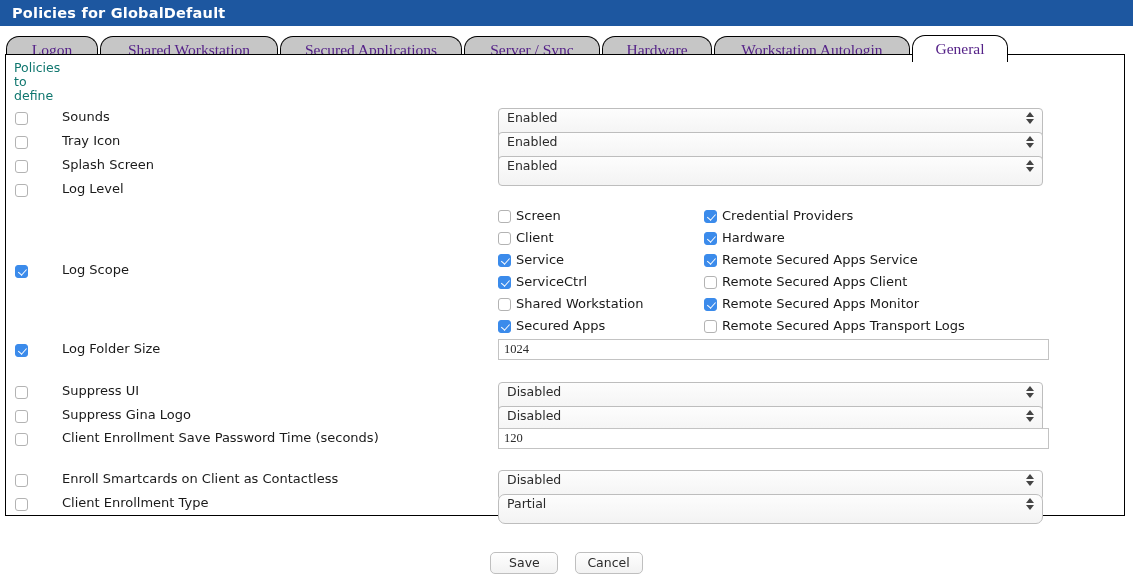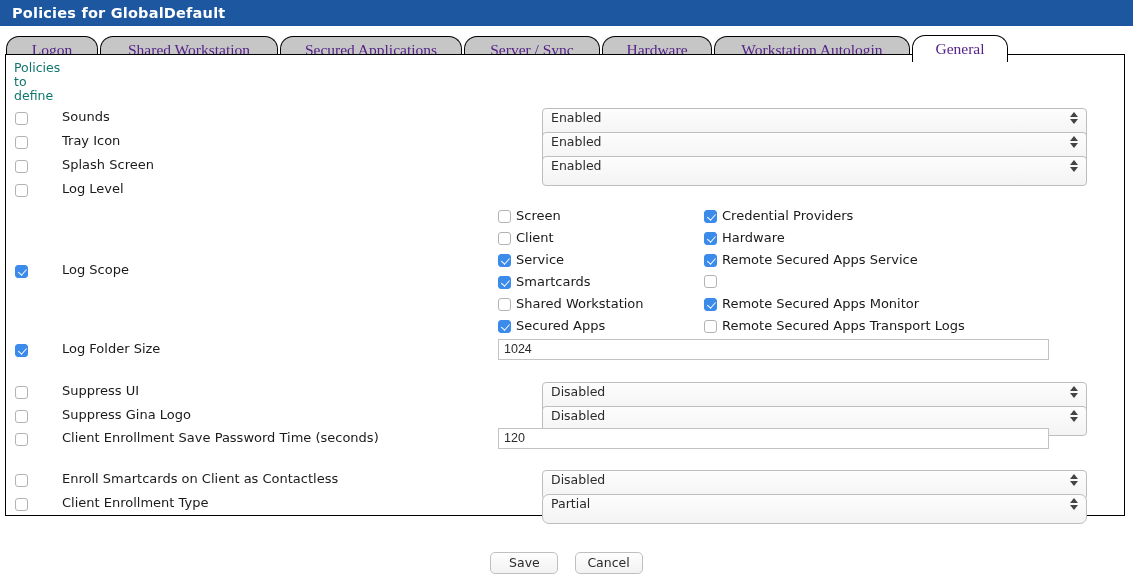--- a/index.html
+++ b/index.html
@@ -149,21 +149,20 @@
     height: 30px;
     background: linear-gradient(#fdfdfd, #f3f3f3);
     border: 1px solid #bdbdbd;
     border-radius: 4px;
     box-sizing: border-box;
     font-size: 12.5px;
     line-height: 17px;
     padding-left: 8px;
     color: #2b2b2b;
     cursor: pointer;
-    margin-left: 44px;
   }
   .sel .arrows {
     position: absolute;
     right: 7px;
     top: 1px;
     width: 9px;
     height: 16px;
   }
   .sel .arrows i {
     position: absolute;
@@ -184,21 +183,21 @@
 
   
   .txt {
     position: absolute;
     left: 492px;
     width: 551px;
     height: 21px;
     background: #ffffff;
     border: 1px solid #c3c3c3;
     box-sizing: border-box;
-    font-family: Liberation Sans, sans-serif;
+    font-family: Liberation Serif, serif;
     font-size: 12.5px;
     line-height: 19px;
     padding-left: 5px;
     color: #2b2b2b;
   }
 
   
   .scope {
     position: absolute;
     left: 492px;
@@ -329,27 +328,27 @@
         <div class="sel" style="top: 1px; border-radius: 7px;"><span>Partial</span><span class="arrows">
             <i class="up"></i>
             <i class="dn"></i>
           </span></div>
       </div>
     </div>
   <div class="scope" id="scope">
       <div class="opt" style="left: 0px; top: 0px;"><span class="cb cbx"></span><span class="t">Screen</span></div>
       <div class="opt" style="left: 0px; top: 22px;"><span class="cb cbx"></span><span class="t">Client</span></div>
       <div class="opt" style="left: 0px; top: 44px;"><span class="cb cbx checked"></span><span class="t">Service</span></div>
-      <div class="opt" style="left: 0px; top: 66px;"><span class="cb cbx checked"></span><span class="t">Smartcards</span></div>
+      <div class="opt" style="left: 0px; top: 66px;"><span class="cb cbx checked"></span><span class="t">ServiceCtrl</span></div>
       <div class="opt" style="left: 0px; top: 88px;"><span class="cb cbx"></span><span class="t">Shared Workstation</span></div>
       <div class="opt" style="left: 0px; top: 110px;"><span class="cb cbx checked"></span><span class="t">Secured Apps</span></div>
       <div class="opt" style="left: 206px; top: 0px;"><span class="cb cbx checked"></span><span class="t">Credential Providers</span></div>
       <div class="opt" style="left: 206px; top: 22px;"><span class="cb cbx checked"></span><span class="t">Hardware</span></div>
       <div class="opt" style="left: 206px; top: 44px;"><span class="cb cbx checked"></span><span class="t">Remote Secured Apps Service</span></div>
-      <div class="opt" style="left: 206px; top: 66px;"><span class="cb cbx"></span></div>
+      <div class="opt" style="left: 206px; top: 66px;"><span class="cb cbx"></span><span class="t">Remote Secured Apps Client</span></div>
       <div class="opt" style="left: 206px; top: 88px;"><span class="cb cbx checked"></span><span class="t">Remote Secured Apps Monitor</span></div>
       <div class="opt" style="left: 206px; top: 110px;"><span class="cb cbx"></span><span class="t">Remote Secured Apps Transport Logs</span></div>
     </div>
 </div>
 
 <div class="footer">
   <span class="btn">Save</span>
   <span class="btn">Cancel</span>
 </div>
 

